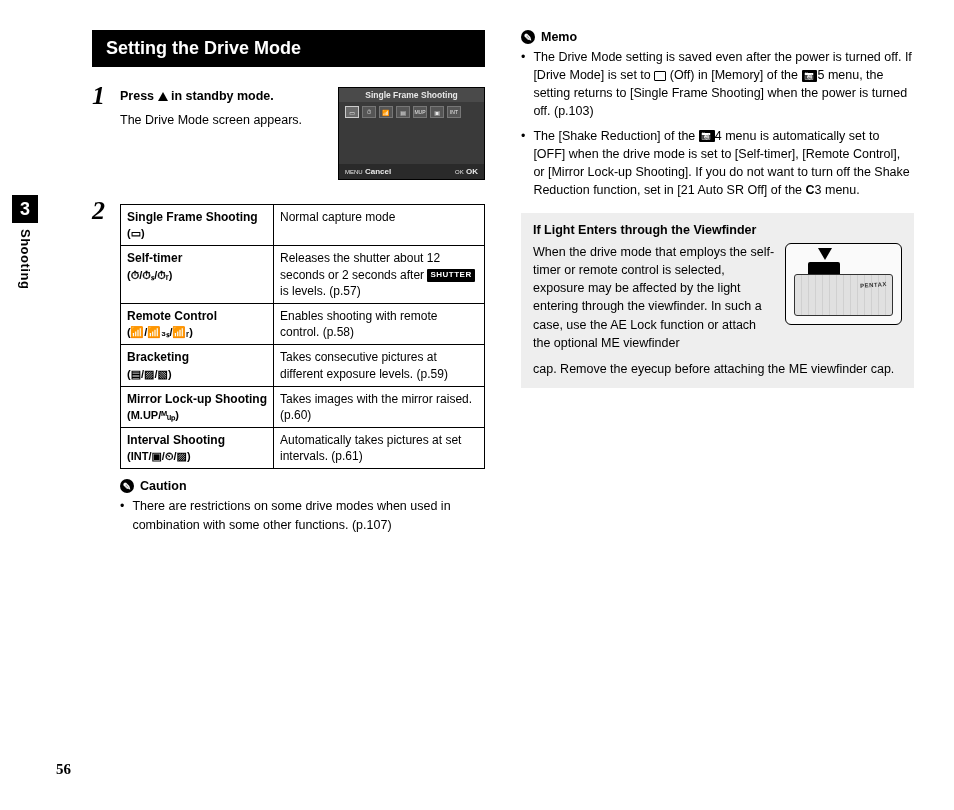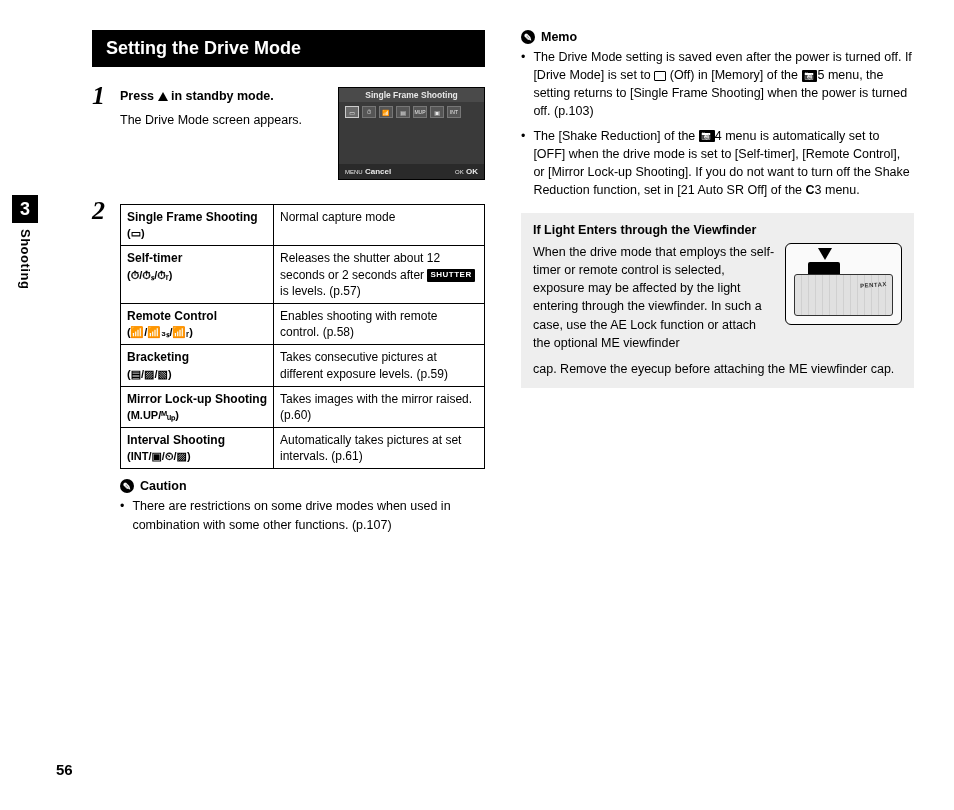--- a/index.html
+++ b/index.html
@@ -45,20 +45,21 @@
     font-size: 13px;
     margin-top: 6px;
     letter-spacing: 0.5px;
   }
   .page-number {
     position: absolute;
     left: 56px;
     bottom: 32px;
     font-weight: bold;
     font-size: 15px;
+    font-family: Liberation Serif, serif;
   }
   .col {
     width: 395px;
   }
   .col-left { margin-left: 92px; }
   .section-title {
     background: #000;
     color: #fff;
     font-weight: bold;
     font-size: 18px;

